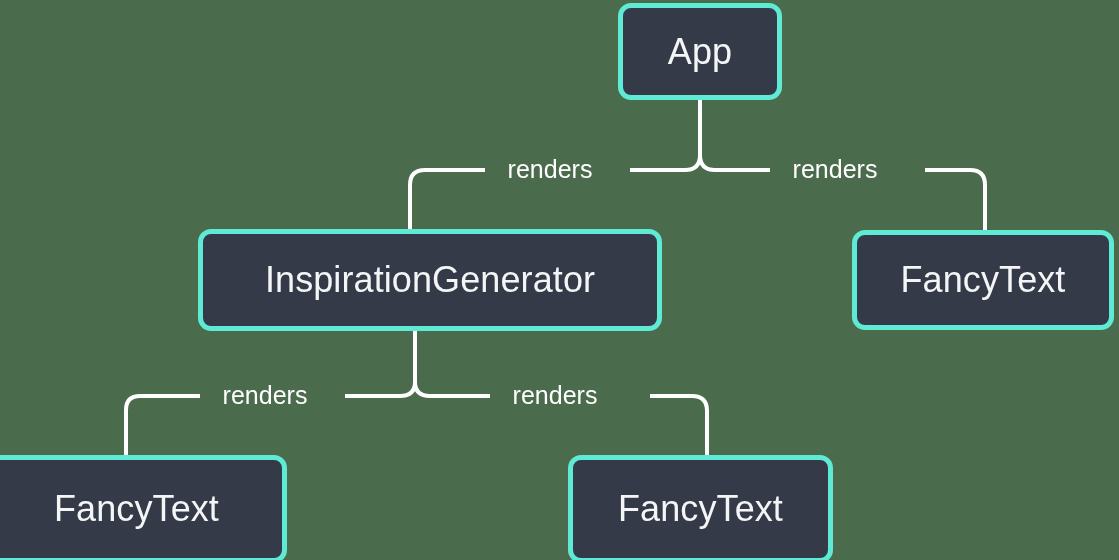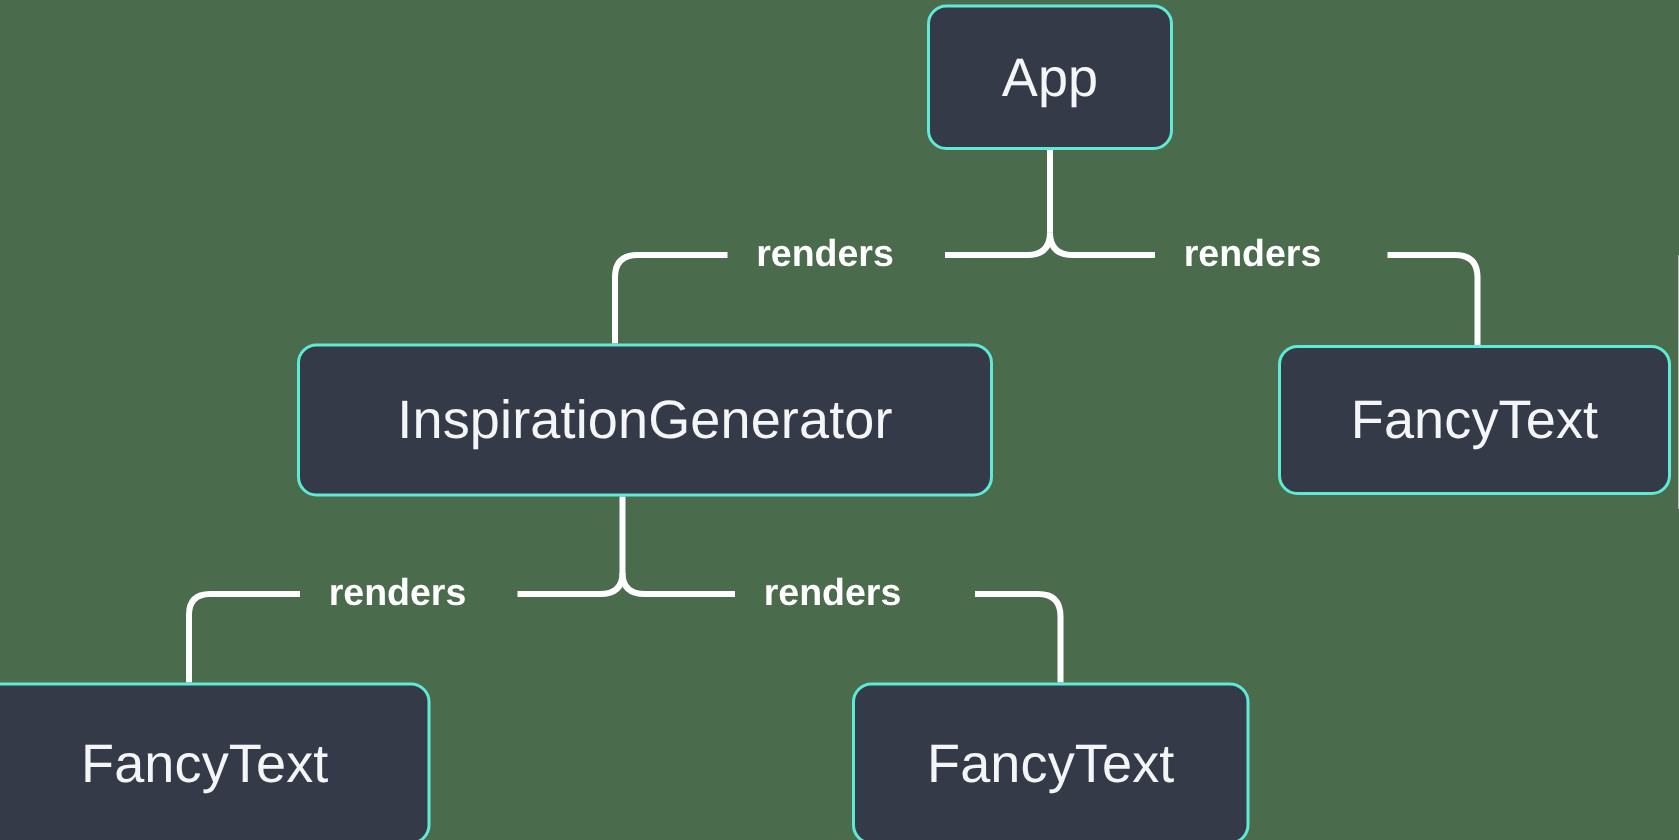--- a/index.html
+++ b/index.html
@@ -19,42 +19,41 @@
     position: absolute;
     left: 0;
     top: 0;
     width: 1119px;
     height: 560px;
   }
   .node {
     position: absolute;
     box-sizing: border-box;
     background: #343a47;
-    border: 2px solid #5eead4;
+    border: 5px solid #5eead4;
     border-radius: 13px;
     color: #f4f5f7;
     display: flex;
     align-items: center;
     justify-content: center;
     letter-spacing: 0.1px;
     white-space: nowrap;
     z-index: 2;
   }
   .node-label {
     display: block;
   }
   .edge-label {
     position: absolute;
     color: #ffffff;
     font-size: 25px;
     line-height: 1;
     white-space: nowrap;
     z-index: 3;
     text-align: center;
-    font-weight: bold;
   }
 </style>
 </head>
 <body>
 
 <div id="canvas">
 
   <svg id="wires" viewBox="0 0 1119 560" width="1119" height="560" fill="none" xmlns="http://www.w3.org/2000/svg">
     <g stroke="#ffffff" stroke-width="4" fill="none" stroke-linecap="butt">
 

